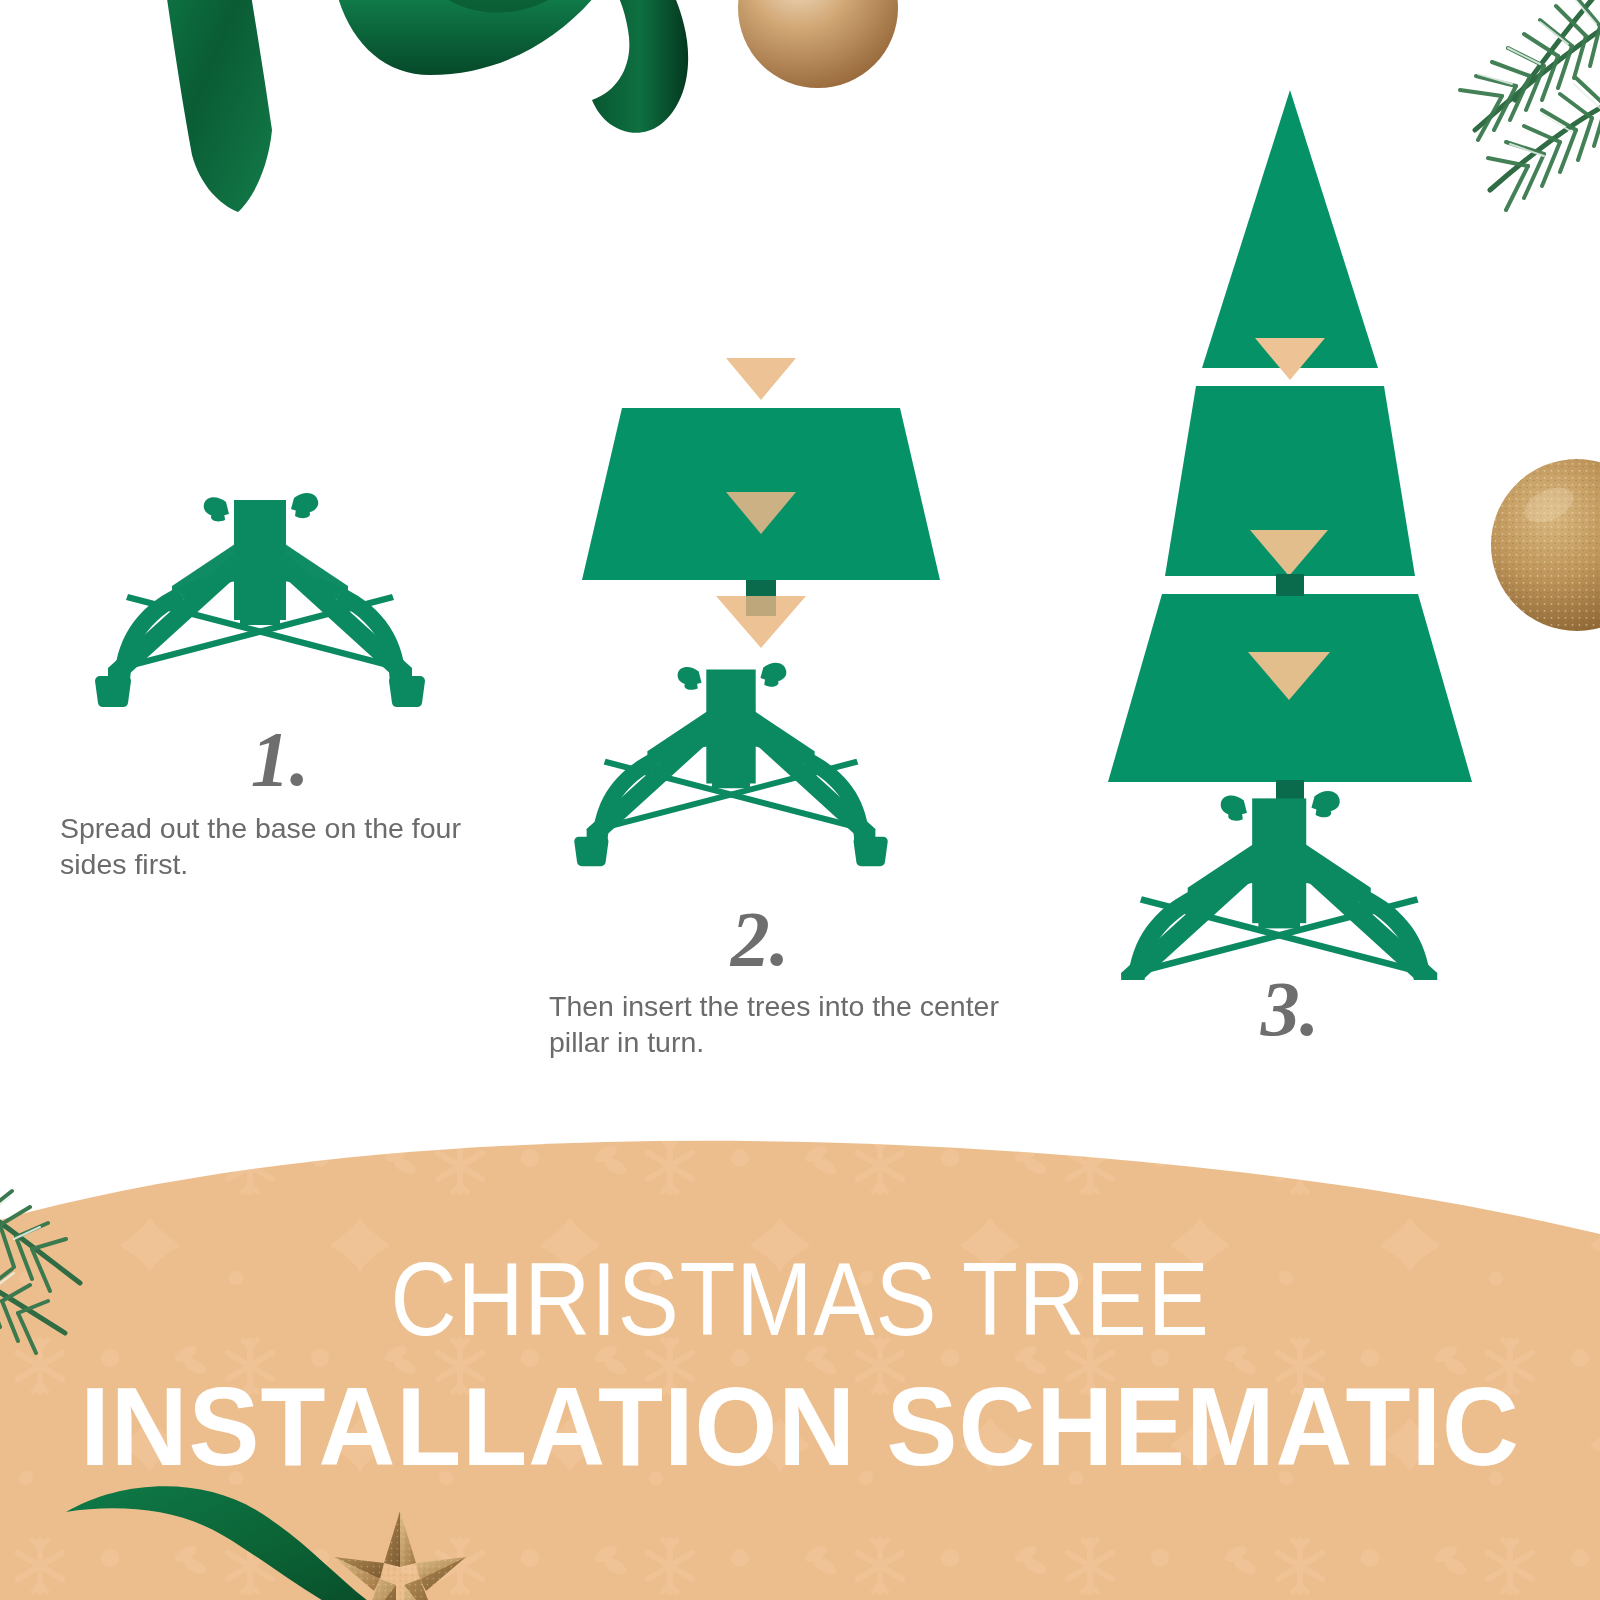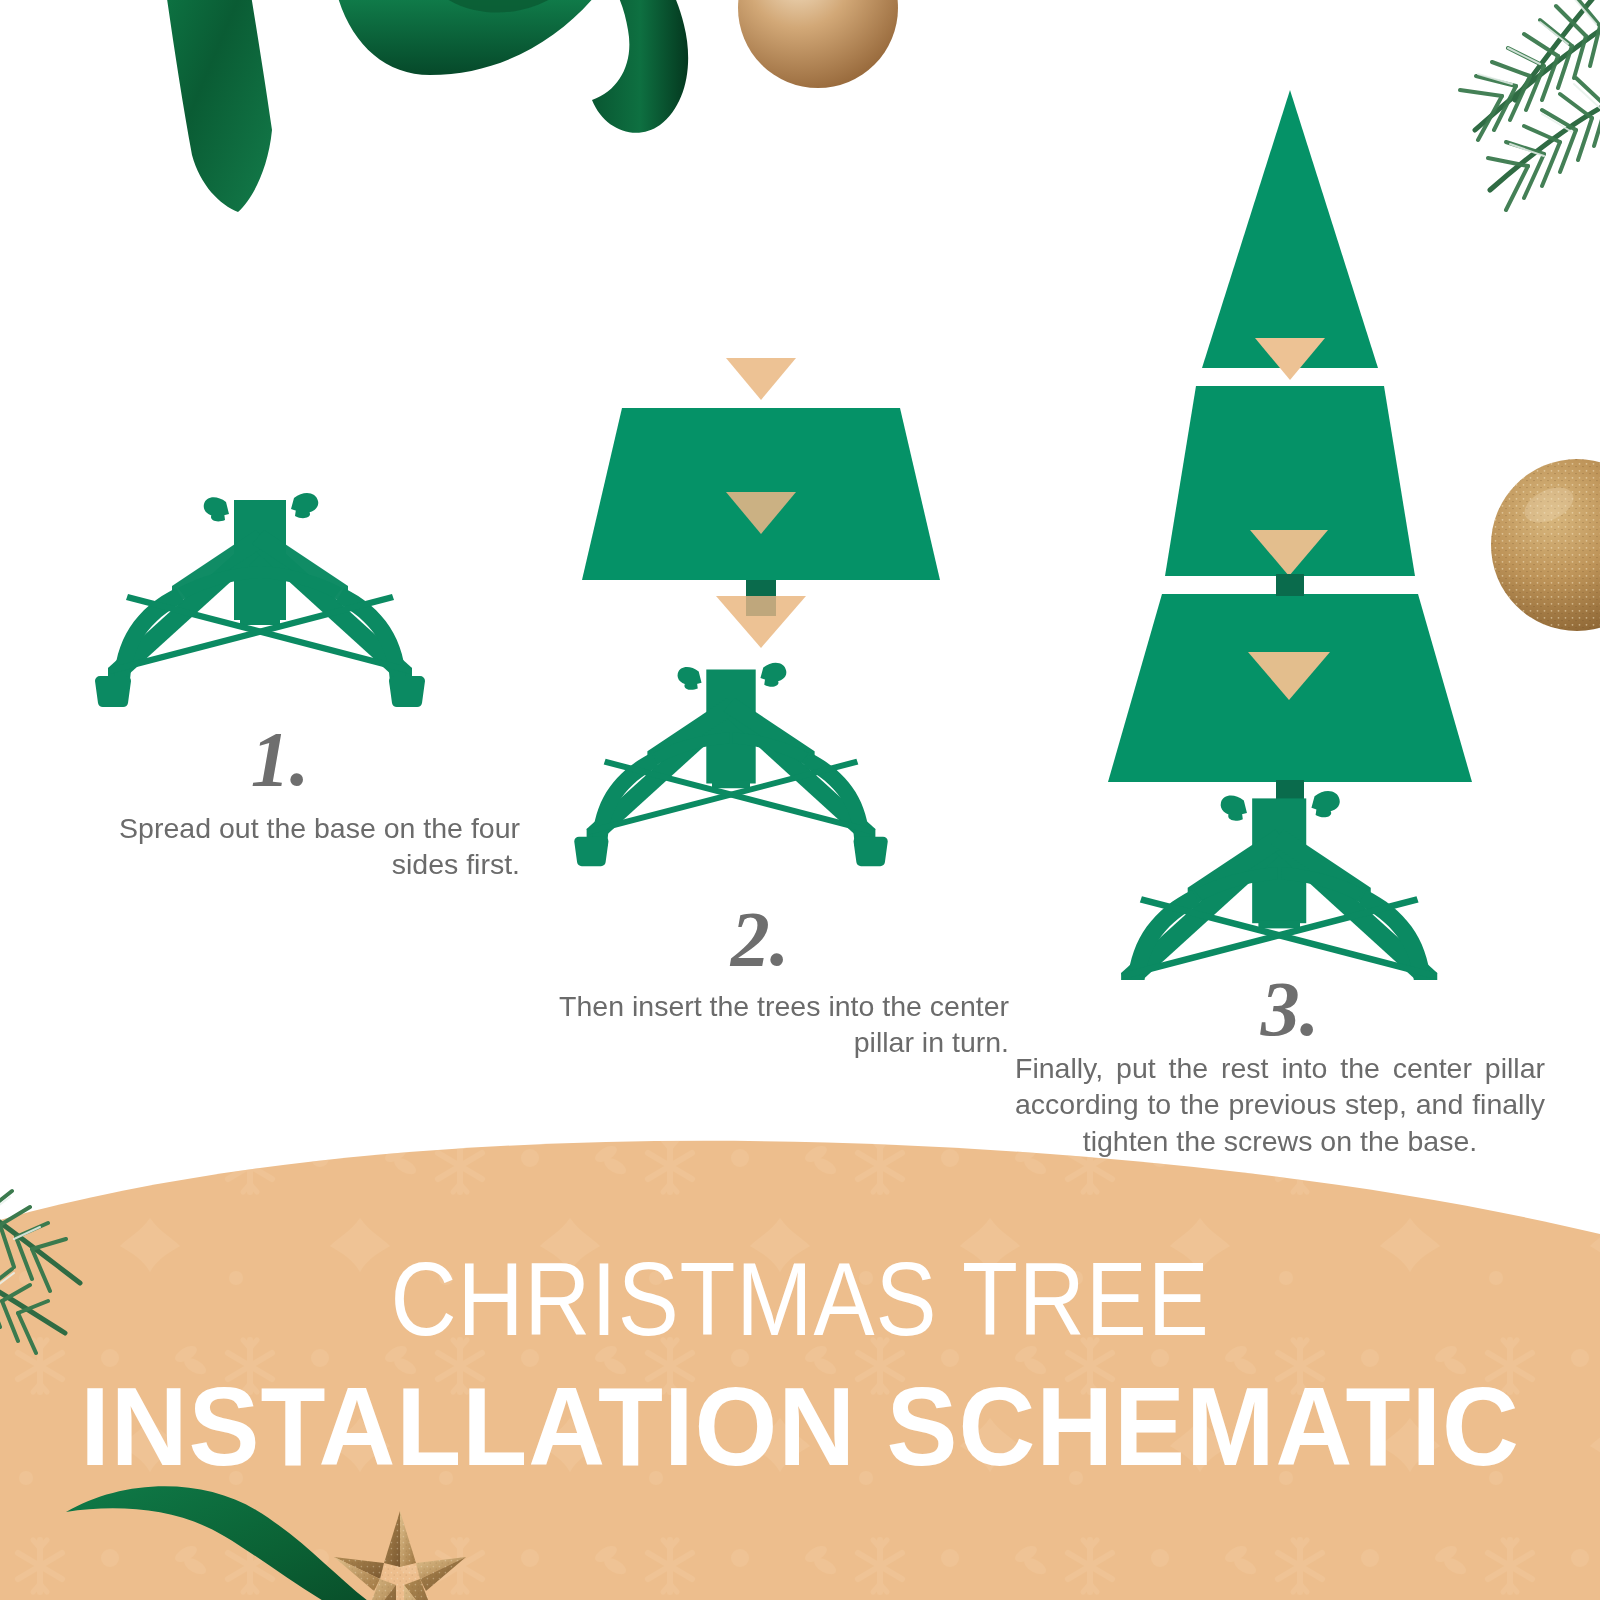--- a/index.html
+++ b/index.html
@@ -75,21 +75,21 @@
     font-weight: bold;
     font-size: 78px;
     line-height: 1;
     white-space: nowrap;
   }
   .step-caption {
     position: absolute;
     color: #6b6b6b;
     font-size: 28.5px;
     line-height: 1.28;
-    text-align: right;
+    text-align: left;
   }
   #step-3-caption { text-align: justify; text-align-last: center; }
 
   #step-1 { left: 60px;  top: 470px;  width: 460px; height: 430px; }
   #step-2 { left: 520px; top: 330px;  width: 480px; height: 740px; }
   #step-3 { left: 1010px;top: 70px;   width: 560px; height: 1070px; }
 
   #step-1-figure { left: 20px;  top: 20px;  width: 400px; height: 220px; }
   #step-2-figure { left: 20px;  top: 0px;   width: 440px; height: 560px; }
   #step-3-figure { left: 10px;  top: 0px;   width: 540px; height: 910px; }
@@ -284,21 +284,20 @@
         <path d="M98,98 C120,86 150,78 178,76 L178,88 C152,90 126,97 106,108 Z"></path>
         <path d="M262,98 C240,86 210,78 182,76 L182,88 C208,90 234,97 254,108 Z"></path>
         <path d="M28,178 L312,104 L314,110 L30,184 Z"></path>
         <path d="M332,178 L48,104 L46,110 L330,184 Z"></path>
         <path d="M20,186 h26 a5,5 0 0 1 5,5 l-3,22 a5,5 0 0 1 -5,4 h-20 a5,5 0 0 1 -5,-4 l-3,-22 a5,5 0 0 1 5,-5 z"></path>
         <path d="M314,186 h26 a5,5 0 0 1 5,5 l-3,22 a5,5 0 0 1 -5,4 h-20 a5,5 0 0 1 -5,-4 l-3,-22 a5,5 0 0 1 5,-5 z"></path>
       </g>
     </svg>
 
     <div class="step-number" id="step-3-number">3.</div>
-    <div class="step-caption" id="step-3-caption">Finally, put the rest into the center pillar according to the previous step, and finally tighten the screws on the base.</div>
   </div>
 
   <div id="banner">
     <svg id="banner-shape" viewBox="0 0 1600 472" preserveAspectRatio="none">
       <defs>
         <pattern id="snowPat" width="210" height="200" patternUnits="userSpaceOnUse">
           <g fill="#F3CEA4" opacity="0.75">
             <g transform="translate(40,38)">
               <path d="M0,-26 L0,26 M-22,-13 L22,13 M-22,13 L22,-13" stroke="#F3CEA4" stroke-width="6" stroke-linecap="round" fill="none"></path>
               <path d="M0,-18 l-7,-8 M0,-18 l7,-8 M0,18 l-7,8 M0,18 l7,8" stroke="#F3CEA4" stroke-width="5" stroke-linecap="round" fill="none"></path>

